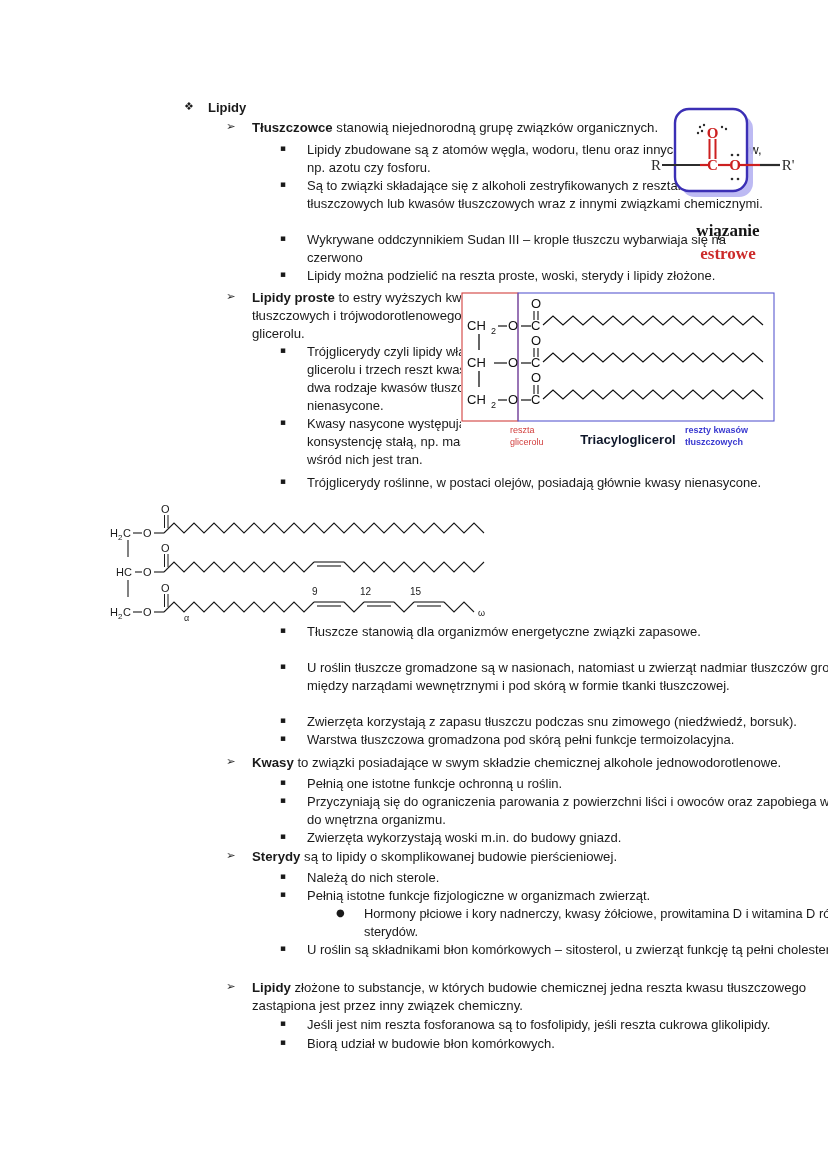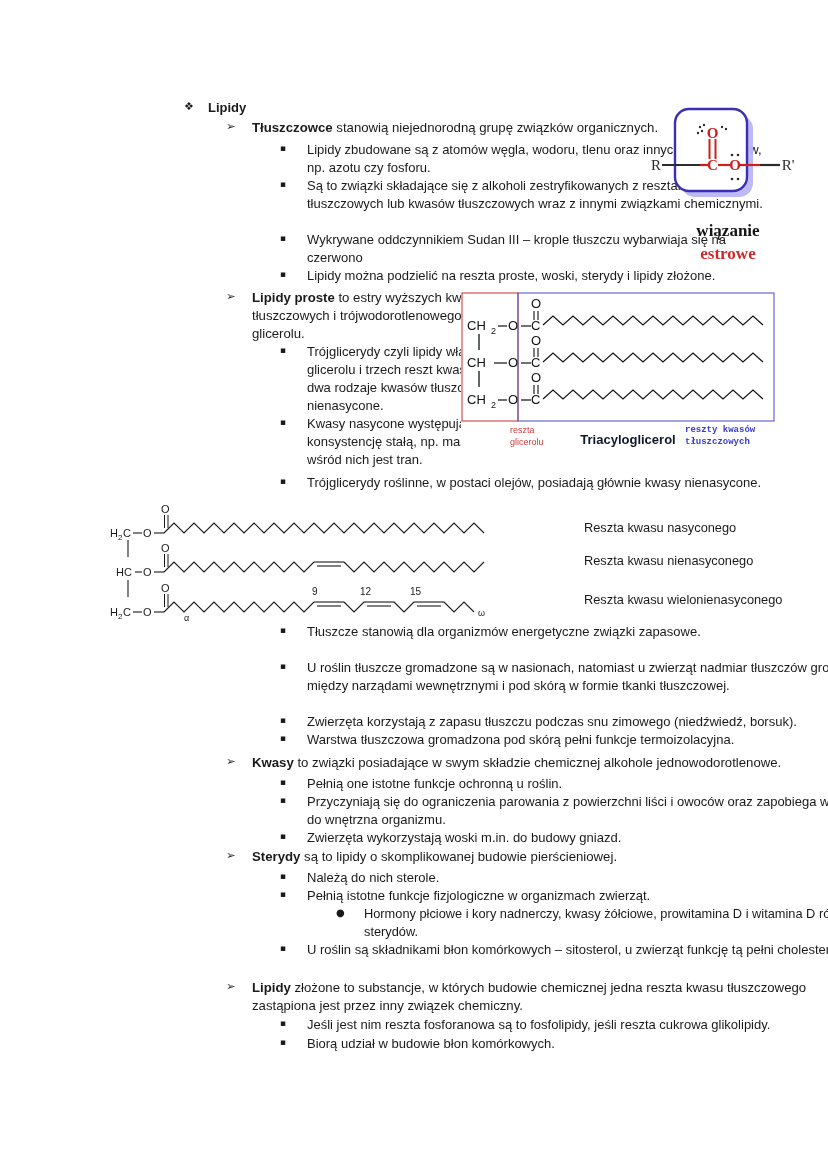--- a/index.html
+++ b/index.html
@@ -86,21 +86,21 @@
   }
   #tag-figure .cap-left {
     position: absolute; left: 2px; top: 133px; width: 70px;
     font-size: 9px; font-weight: normal; color:#d2403f; line-height: 1.3;
     font-family: "Liberation Sans", sans-serif;
     margin-left: 47px;
   }
   #tag-figure .cap-right {
     position: absolute; left: 224px; top: 133px; width: 92px;
     font-size: 9px; font-weight: bold; color:#3a3ad0; line-height: 1.3;
-    font-family: Liberation Mono, monospace;
+    font-family: Liberation Sans, sans-serif;
   }
 
   
   #tri-figure {
     position: absolute;
     left: 108px; top: 504px;
     width: 470px; height: 120px;
   }
   #legend {
     position: absolute;
@@ -410,19 +410,14 @@
 
         <text x="370" y="112" font-size="9">ω</text>
 
         <text x="204" y="91" font-size="10">9</text>
         <text x="252" y="91" font-size="10">12</text>
         <text x="302" y="91" font-size="10">15</text>
       </g>
     </svg>
   </div>
 
-  <div id="legend">
-    <div class="l0">Reszta kwasu nasyconego</div>
-    <div class="l1">Reszta kwasu nienasyconego</div>
-    <div class="l2">Reszta kwasu wielonienasyconego</div>
-  </div>
 
 </div>
 
 </body></html>

